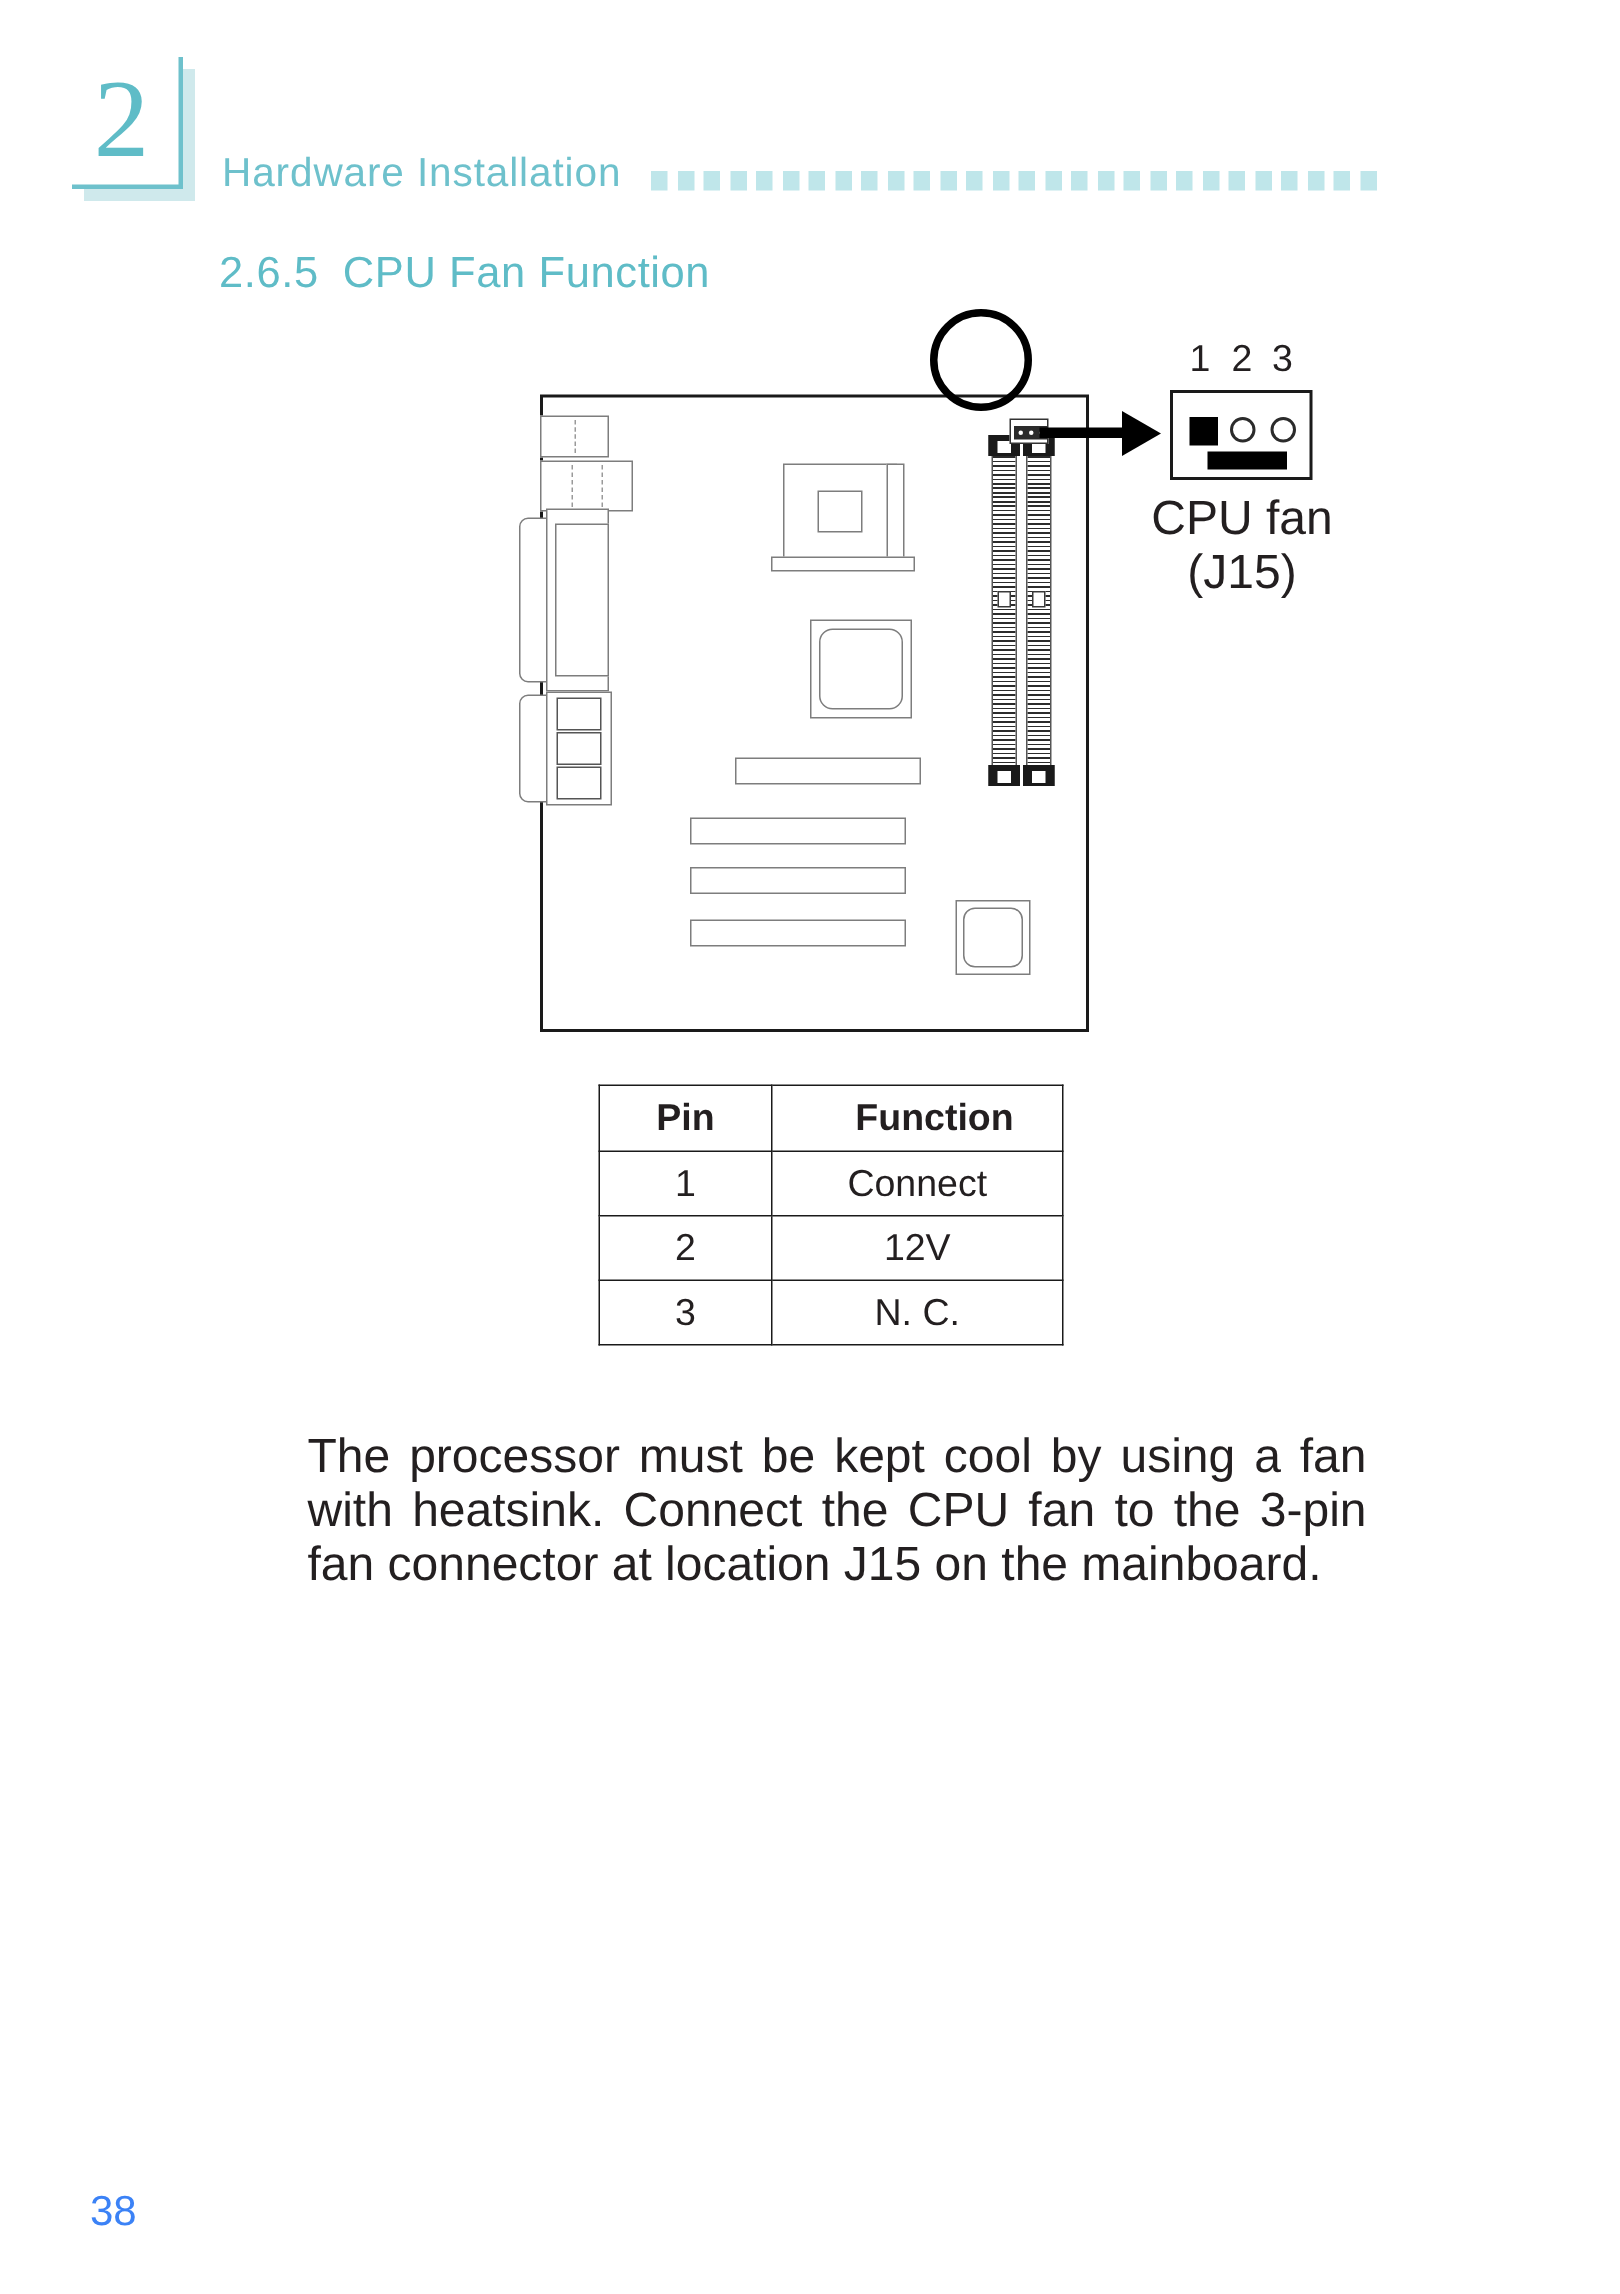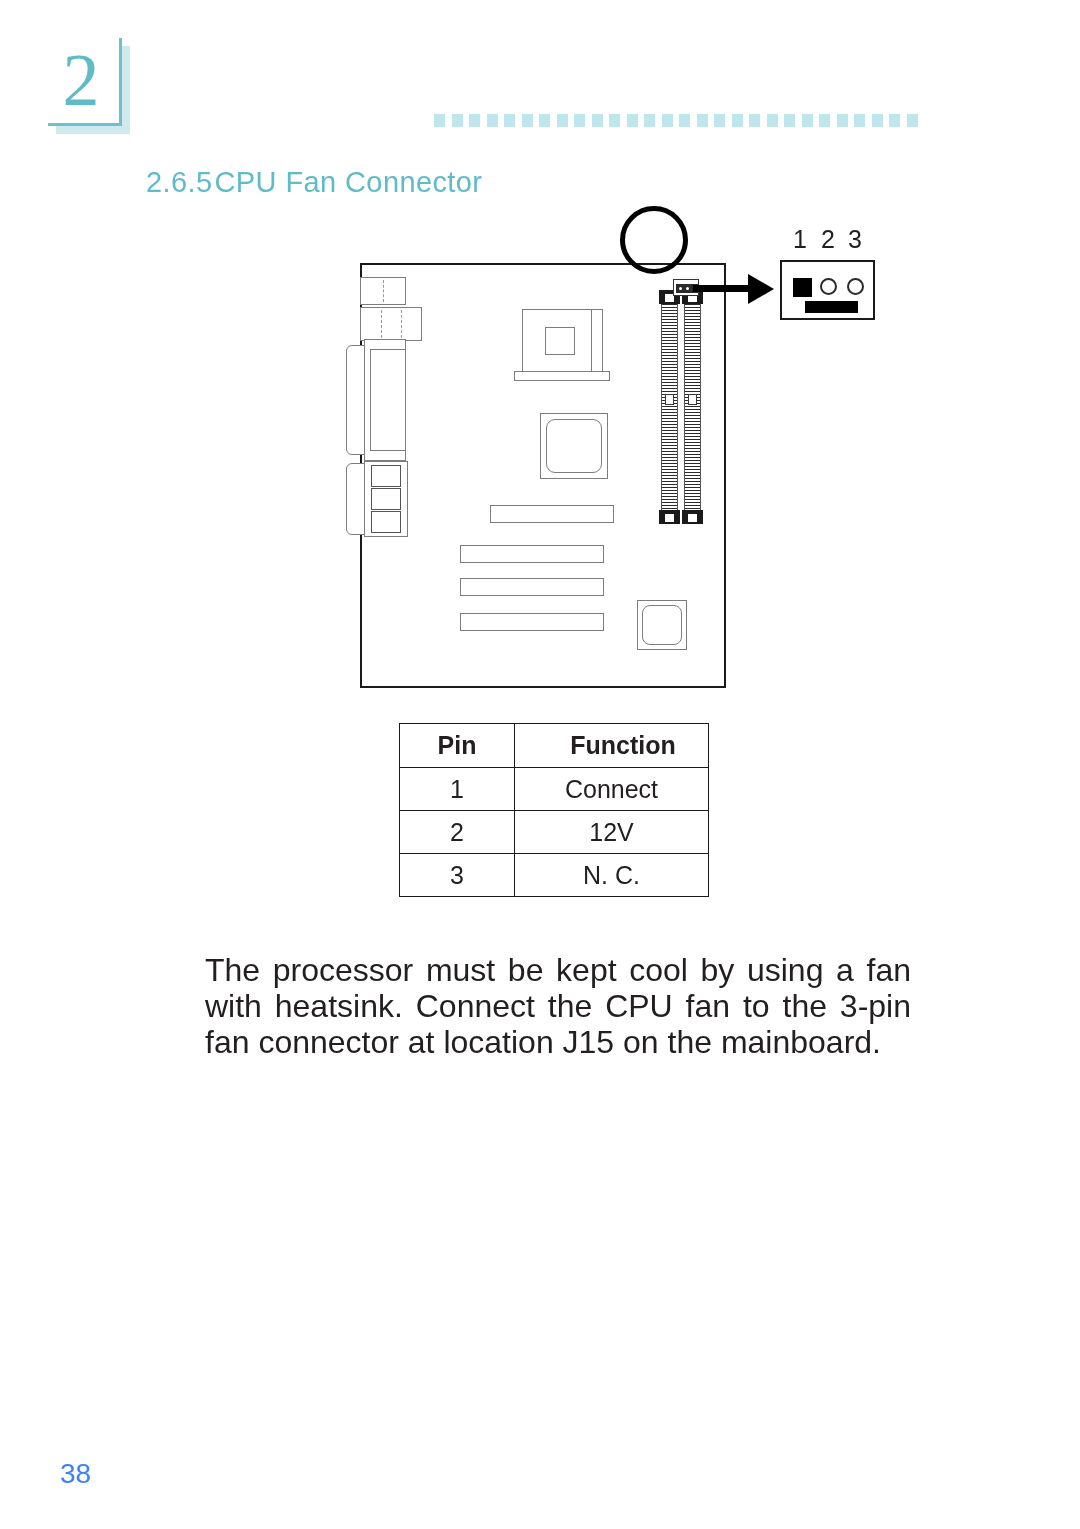--- a/index.html
+++ b/index.html
@@ -91,21 +91,21 @@
   
   #section-heading {
     position: absolute;
     left: 146px;
     top: 166px;
     font-size: 29px;
     letter-spacing: 0.4px;
     color: #5fbcc7;
     white-space: nowrap;
   }
-  #section-heading .secnum { margin-right: 2px; }
+  #section-heading .secnum { margin-right: 16px; }
 
   
   #figure {
     position: absolute;
     left: 330px;
     top: 215px;
     width: 600px;
     height: 480px;
   }
 
@@ -404,20 +404,21 @@
 </head>
 <body>
 
 <div id="chapter-marker">
   <div class="shadow"></div>
   <div class="plate"></div>
   <div class="num">2</div>
 </div>
 
 <div id="running-header">
+  <div class="htext">Hardware Installation</div>
   <div id="dot-rule">
     <i></i>
       <i></i>
       <i></i>
       <i></i>
       <i></i>
       <i></i>
       <i></i>
       <i></i>
       <i></i>
@@ -437,21 +438,21 @@
       <i></i>
       <i></i>
       <i></i>
       <i></i>
       <i></i>
       <i></i>
   </div>
 </div>
 
 <div id="section-heading">
-  <span class="secnum">2.6.5</span><span>CPU Fan Connector</span>
+  <span class="secnum">2.6.5</span><span>CPU Fan Function</span>
 </div>
 
 <div id="figure">
 
   <div class="board">
 
     <div class="part io-ps2a">
       <div class="io-dash" style="left:22px"></div>
     </div>
     <div class="part io-ps2b">
@@ -523,20 +524,24 @@
     <span class="p3">3</span>
   </div>
 
   <div id="enlarged-connector">
     <div class="pin-sq"></div>
     <div class="pin-ci c2"></div>
     <div class="pin-ci c3"></div>
     <div class="base-bar"></div>
   </div>
 
+  <div id="connector-label">
+    <div>CPU fan</div>
+    <div>(J15)</div>
+  </div>
 </div>
 
 <table id="pin-table">
   <thead>
     <tr>
       <th class="col-pin">Pin</th>
       <th class="col-fn">Function</th>
     </tr>
   </thead>
   <tbody>

